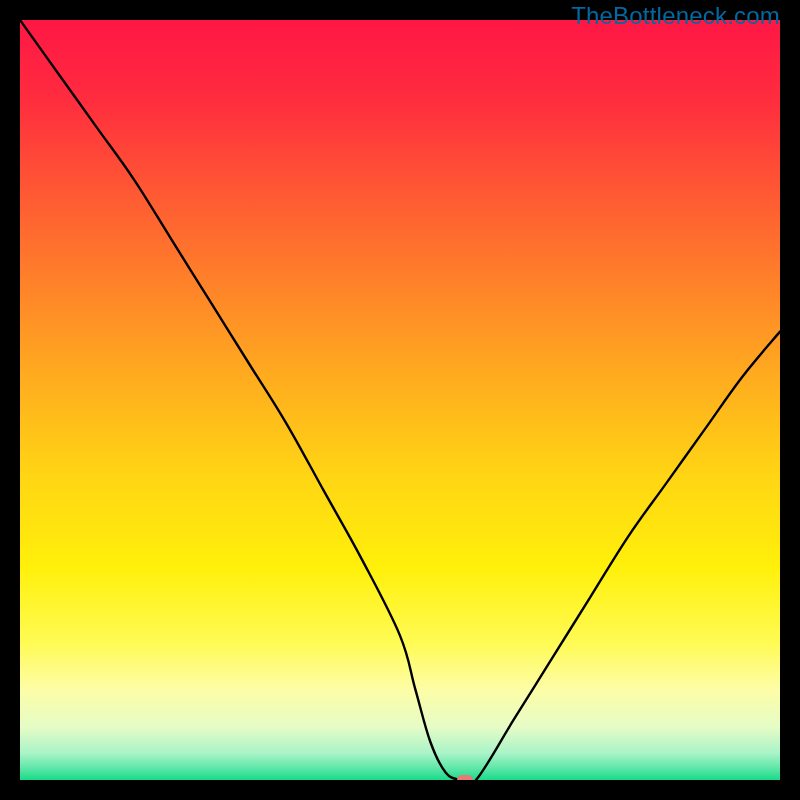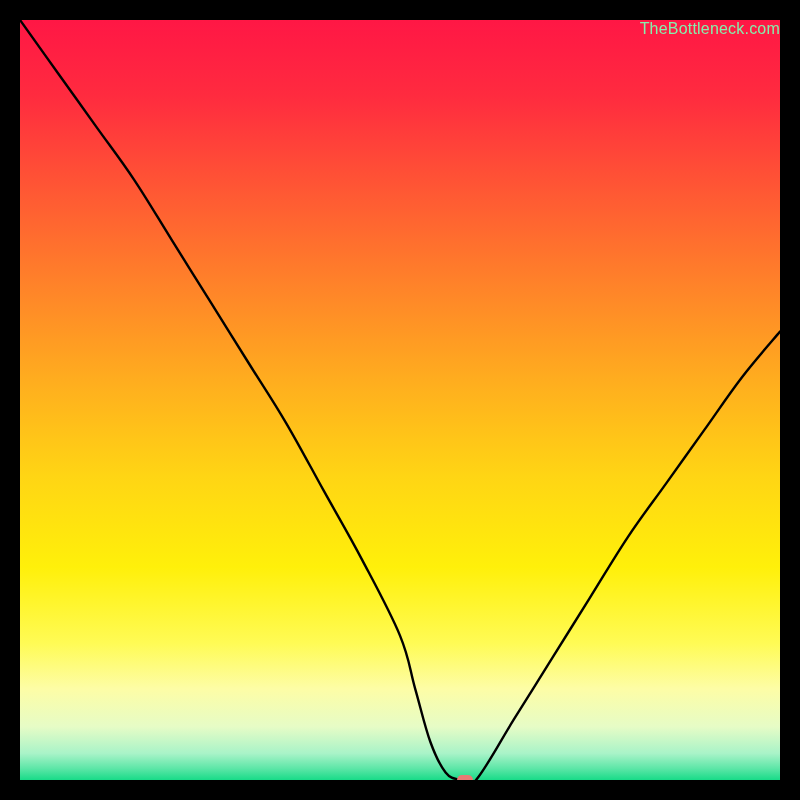--- a/index.html
+++ b/index.html
@@ -12,24 +12,24 @@
     font-family: Arial, Helvetica, sans-serif;
   }
   .frame {
     position: relative;
     width: 800px;
     height: 800px;
     background: #000;
   }
   .watermark {
     position: absolute;
-    top: 20px;
+    top: 2px;
     right: 20px;
-    color: #86efac;
-    font-size: 16px;
+    color: #0369a1;
+    font-size: 24px;
     font-weight: 500;
     letter-spacing: 0.2px;
     z-index: 10;
   }
   .plot-area {
     position: absolute;
     left: 20px;
     top: 20px;
     width: 760px;
     height: 760px;

